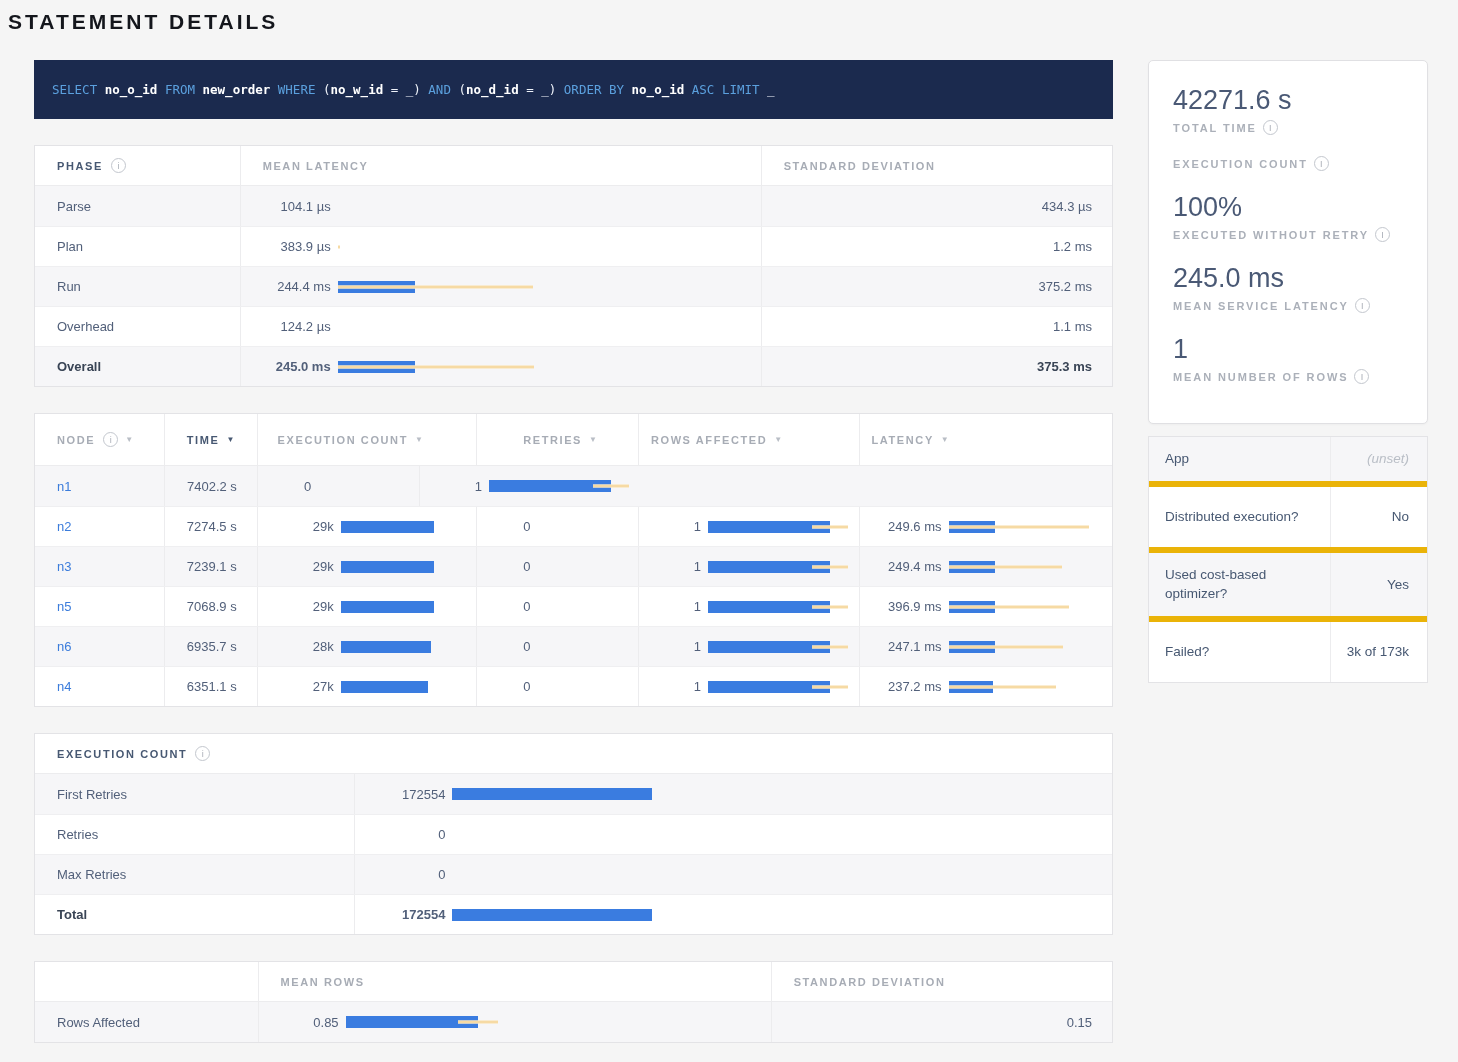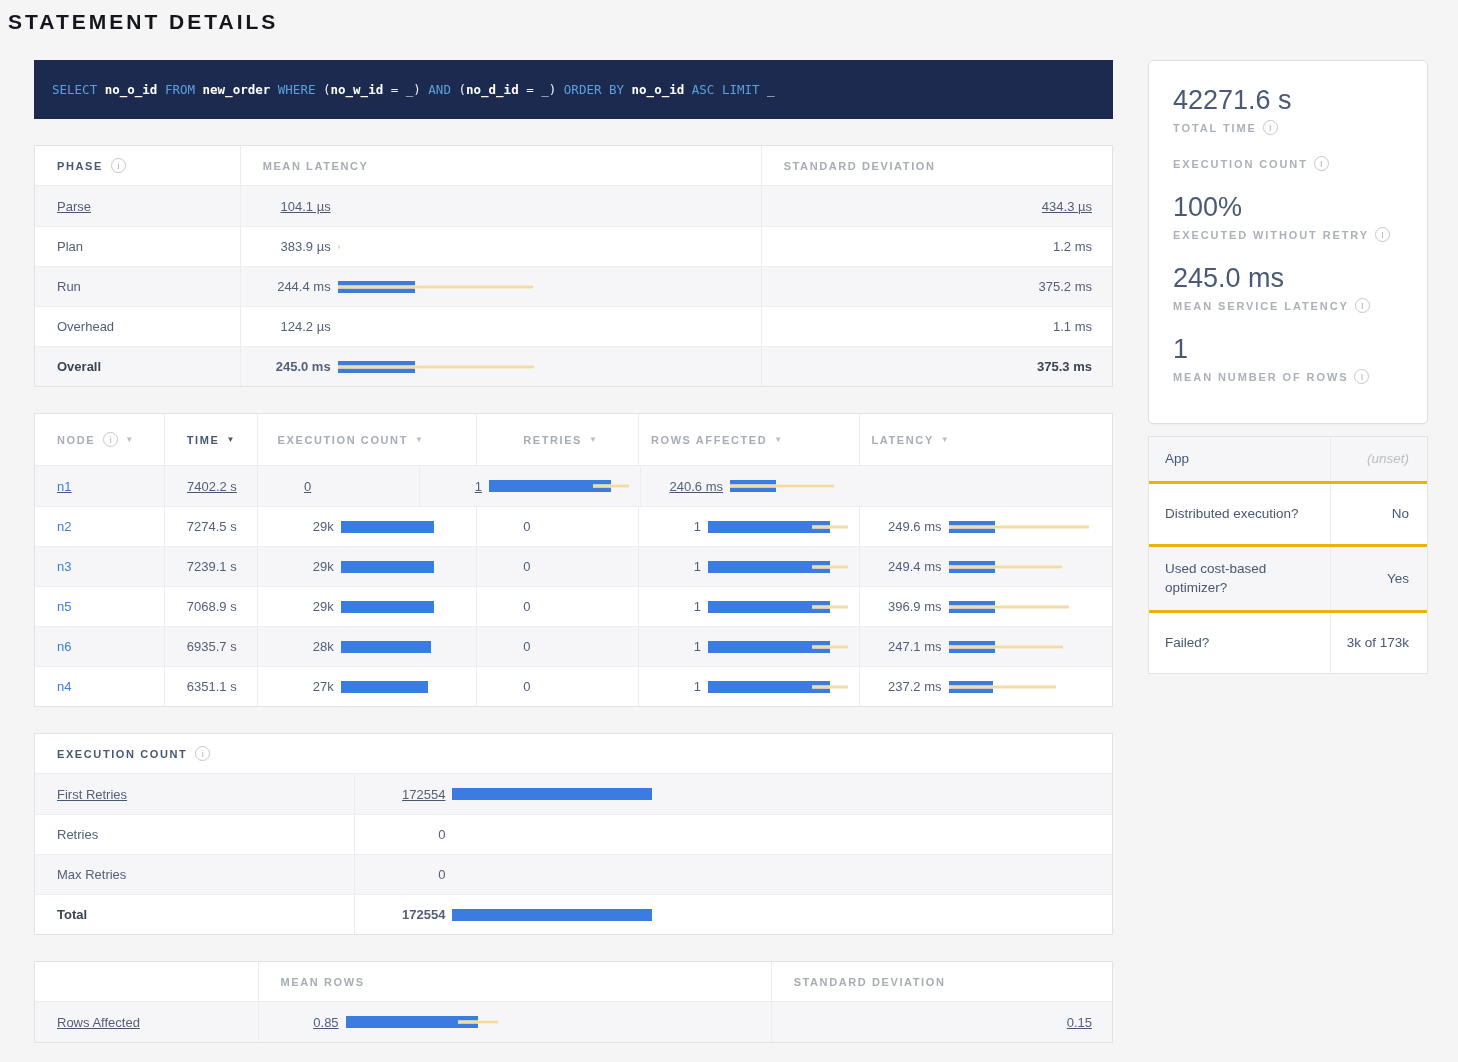--- a/index.html
+++ b/index.html
@@ -27,21 +27,21 @@
   .tok-kw { color: #5BA0DE; }
   .tok-id { color: #FFFFFF; font-weight: 700; }
   .tok-pl { color: #EFF3FA; }
 
   
   .tbl { background: #fff; border: 1px solid #E3E3E6; margin-top: 26px; }
   .tbl:first-of-type { margin-top: 23px; }
   .trow { display: flex; align-items: flex-end; height: 40px; }
   .thead { border-bottom: 1px solid #ECECEE; }
   .rows .trow { border-top: 1px solid #EFEFF1; }
-  .rows .trow:first-child { border-top: none; text-decoration: underline; }
+  .rows .trow:first-child { border-top: none; }
   .rows .trow:nth-child(odd) { background: #F6F6F8; }
   .cell { height: 100%; display: flex; align-items: center; border-right: 1px solid #ECECEE; }
   .cell:last-child { border-right: none; }
   .th-label {
     font-size: 11px; font-weight: 700; letter-spacing: 1.6px;
     color: #A7ACB5; text-transform: uppercase;
   }
   .th-dark { color: #475872; }
   .sort-arrow { font-size: 8px; color: #B9BEC6; margin-left: 7px; }
   .sort-arrow.active { color: #475872; }
@@ -97,21 +97,21 @@
     padding: 24px 24px 18px 24px; box-shadow: 0 1px 2px rgba(0,0,0,0.03);
   }
   .stat-item { margin-bottom: 21px; }
   .stat-value { font-size: 27px; color: #4A5975; line-height: 1.15; }
   .stat-label {
     margin-top: 4px; font-size: 11px; font-weight: 700; letter-spacing: 1.9px;
     color: #ABB0B9; text-transform: uppercase; display: flex; align-items: center;
   }
   .stat-label .info-icon { margin-left: 6px; }
   .details-card { background: #fff; border: 1px solid #E3E3E6; margin-top: 12px; }
-  .drow { display: flex; border-top: 3px solid #eab308; }
+  .drow { display: flex; border-top: 6px solid #eab308; }
   .drow:first-child { border-top: none; }
   .drow:nth-child(odd) { background: #F6F6F8; }
   .dlabel {
     width: 182px; padding: 12px 16px; font-size: 13.5px; color: #475872;
     border-right: 1px solid #ECECEE; display: flex; align-items: center;
     line-height: 1.45; min-height: 41px;
   }
   .dvalue {
     flex: 1; padding: 12px 18px 12px 8px; font-size: 13.5px; color: #475872;
     text-align: right; display: flex; align-items: center; justify-content: flex-end;
@@ -233,27 +233,20 @@
               </div>
               <div class="cell nc2 cell-text">7402.2 s</div>
               <div class="cell nc4 cell-text">0</div>
               <div class="cell nc5">
                 <span class="val">1</span>
                 <span class="barbox nrbar">
                   <i class="bar-fill" style="width: 87%;"></i>
                   <i class="bar-dev" style="left: 74%; width: 26%;"></i>
                 </span>
               </div>
-              <div class="cell nc6">
-                <span class="val">240.6 ms</span>
-                <span class="barbox nlbar">
-                  <i class="bar-fill" style="width: 33%;"></i>
-                  <i class="bar-dev" style="left: 0%; width: 74%;"></i>
-                </span>
-              </div>
             </div>
             <div class="trow">
               <div class="cell nc1">
                 <a href="#" class="node-link">n2</a>
               </div>
               <div class="cell nc2 cell-text">7274.5 s</div>
               <div class="cell nc3">
                 <span class="val">29k</span>
                 <span class="barbox nebar">
                   <i class="bar-fill" style="width: 93.5%;"></i>

